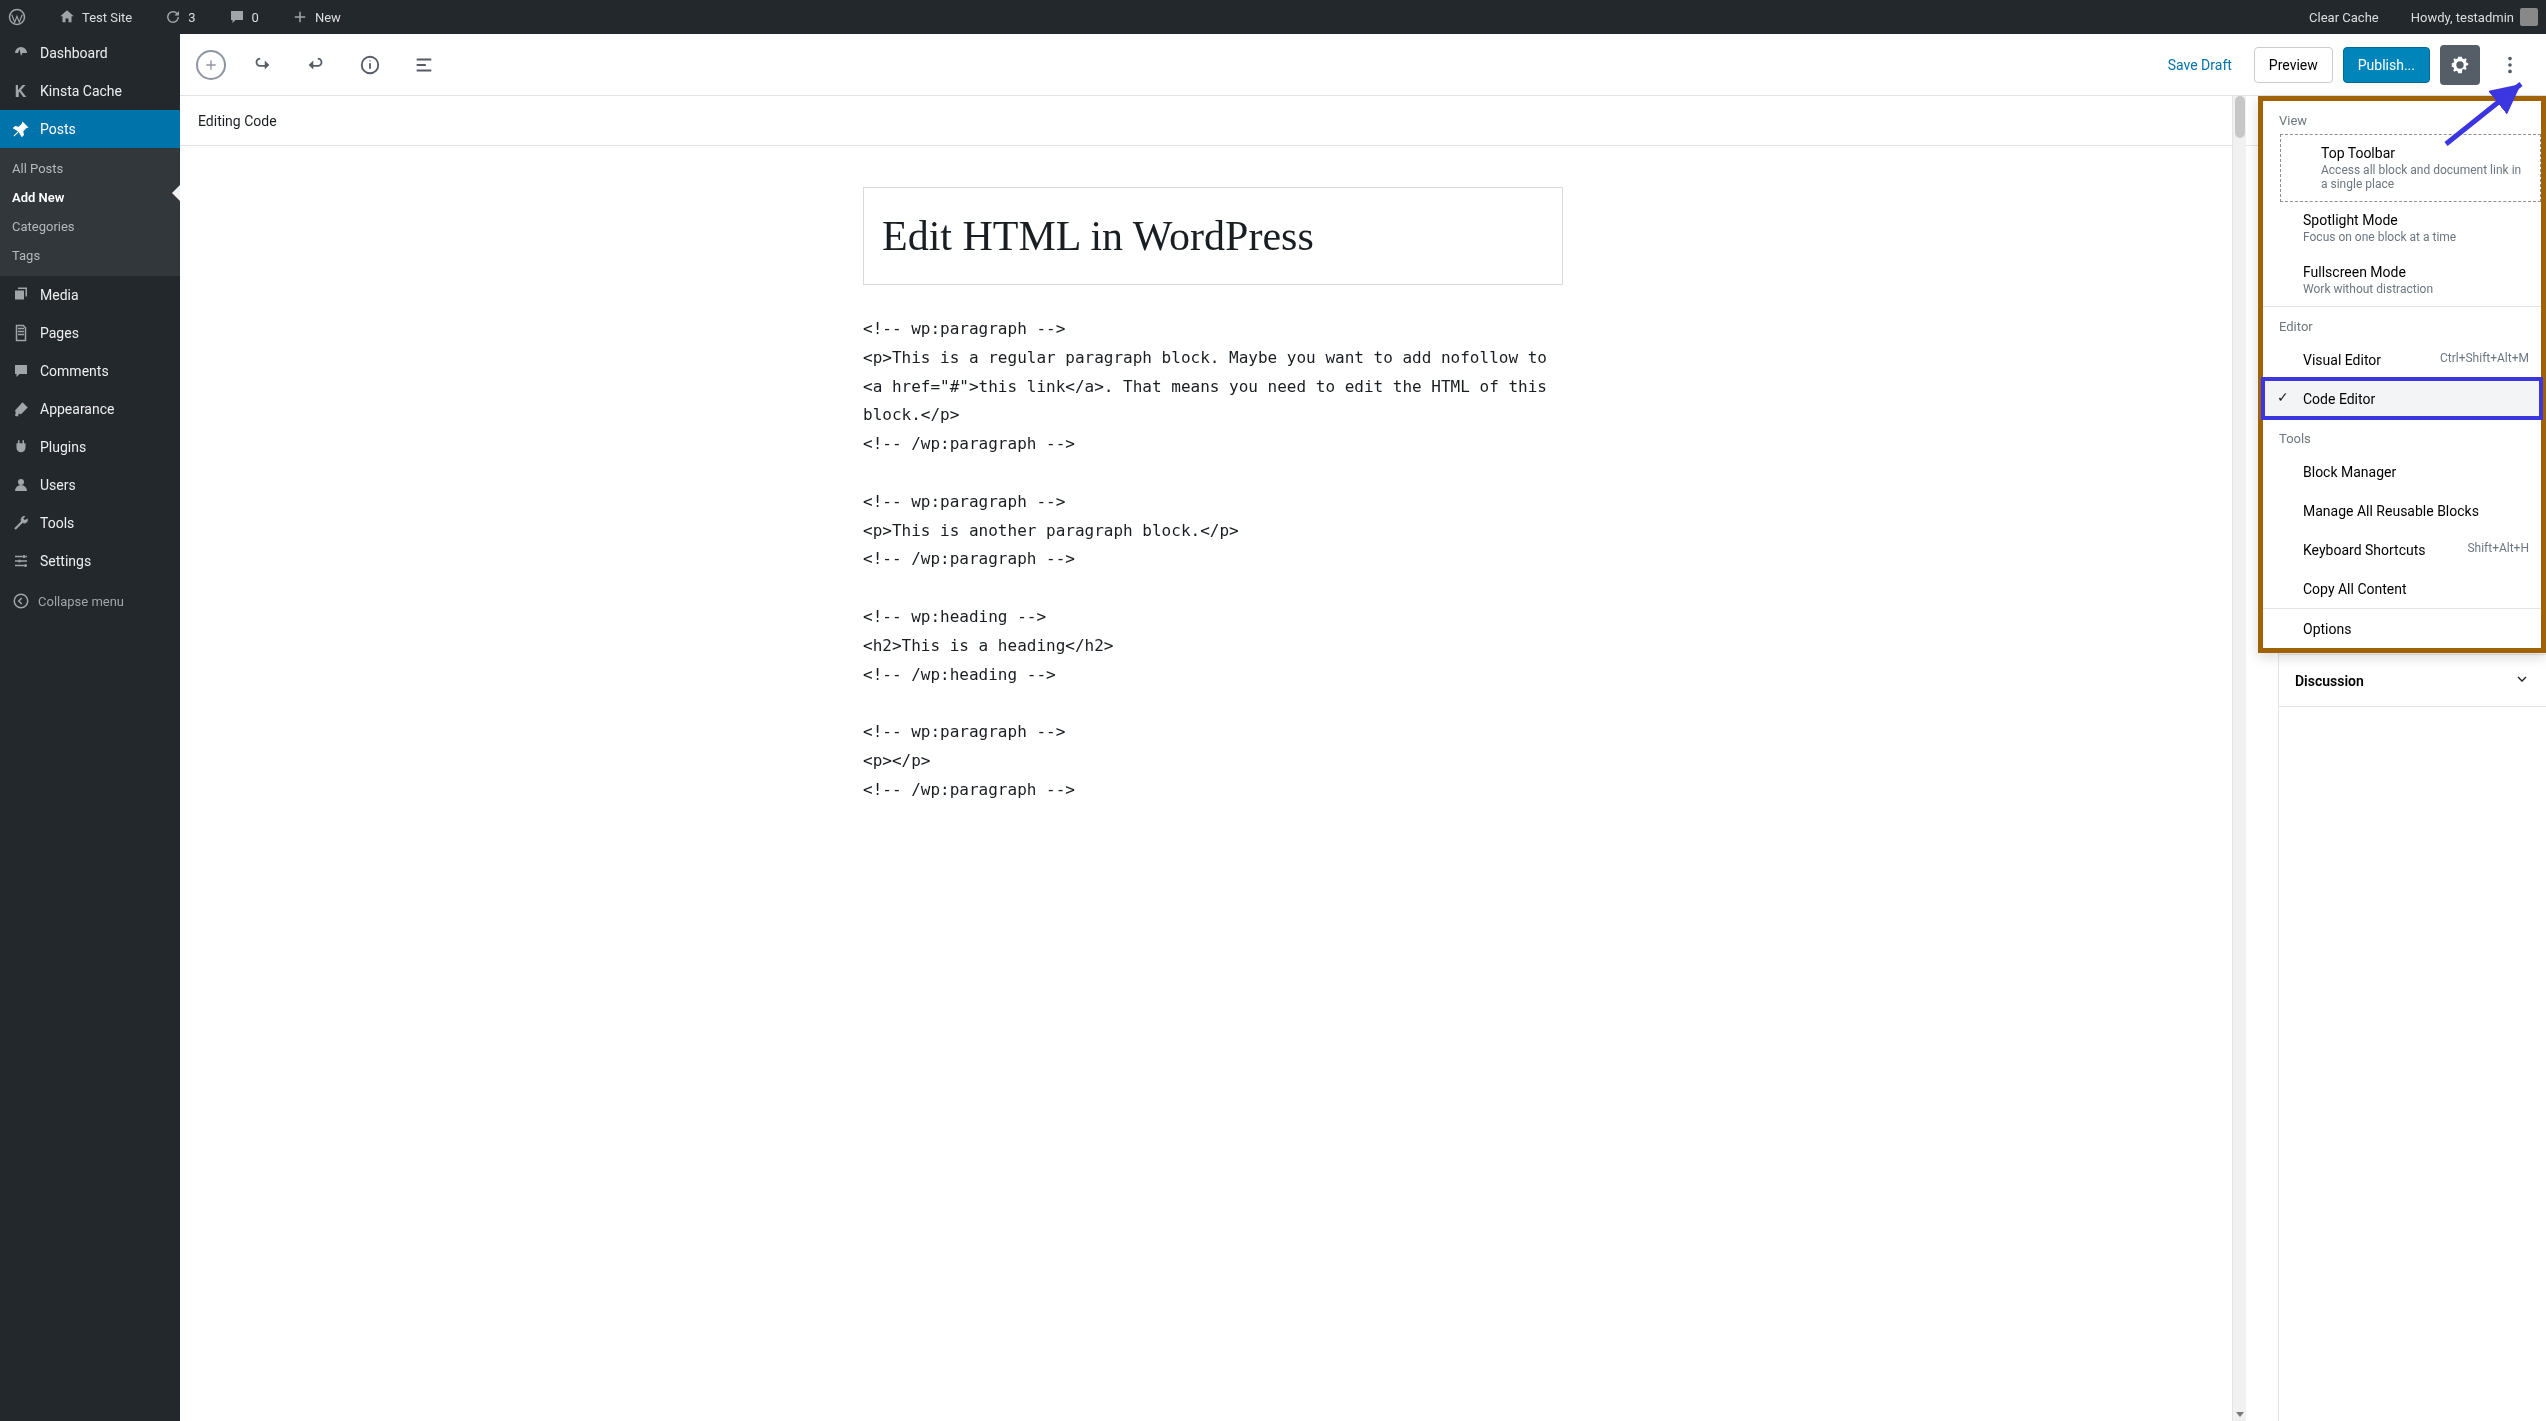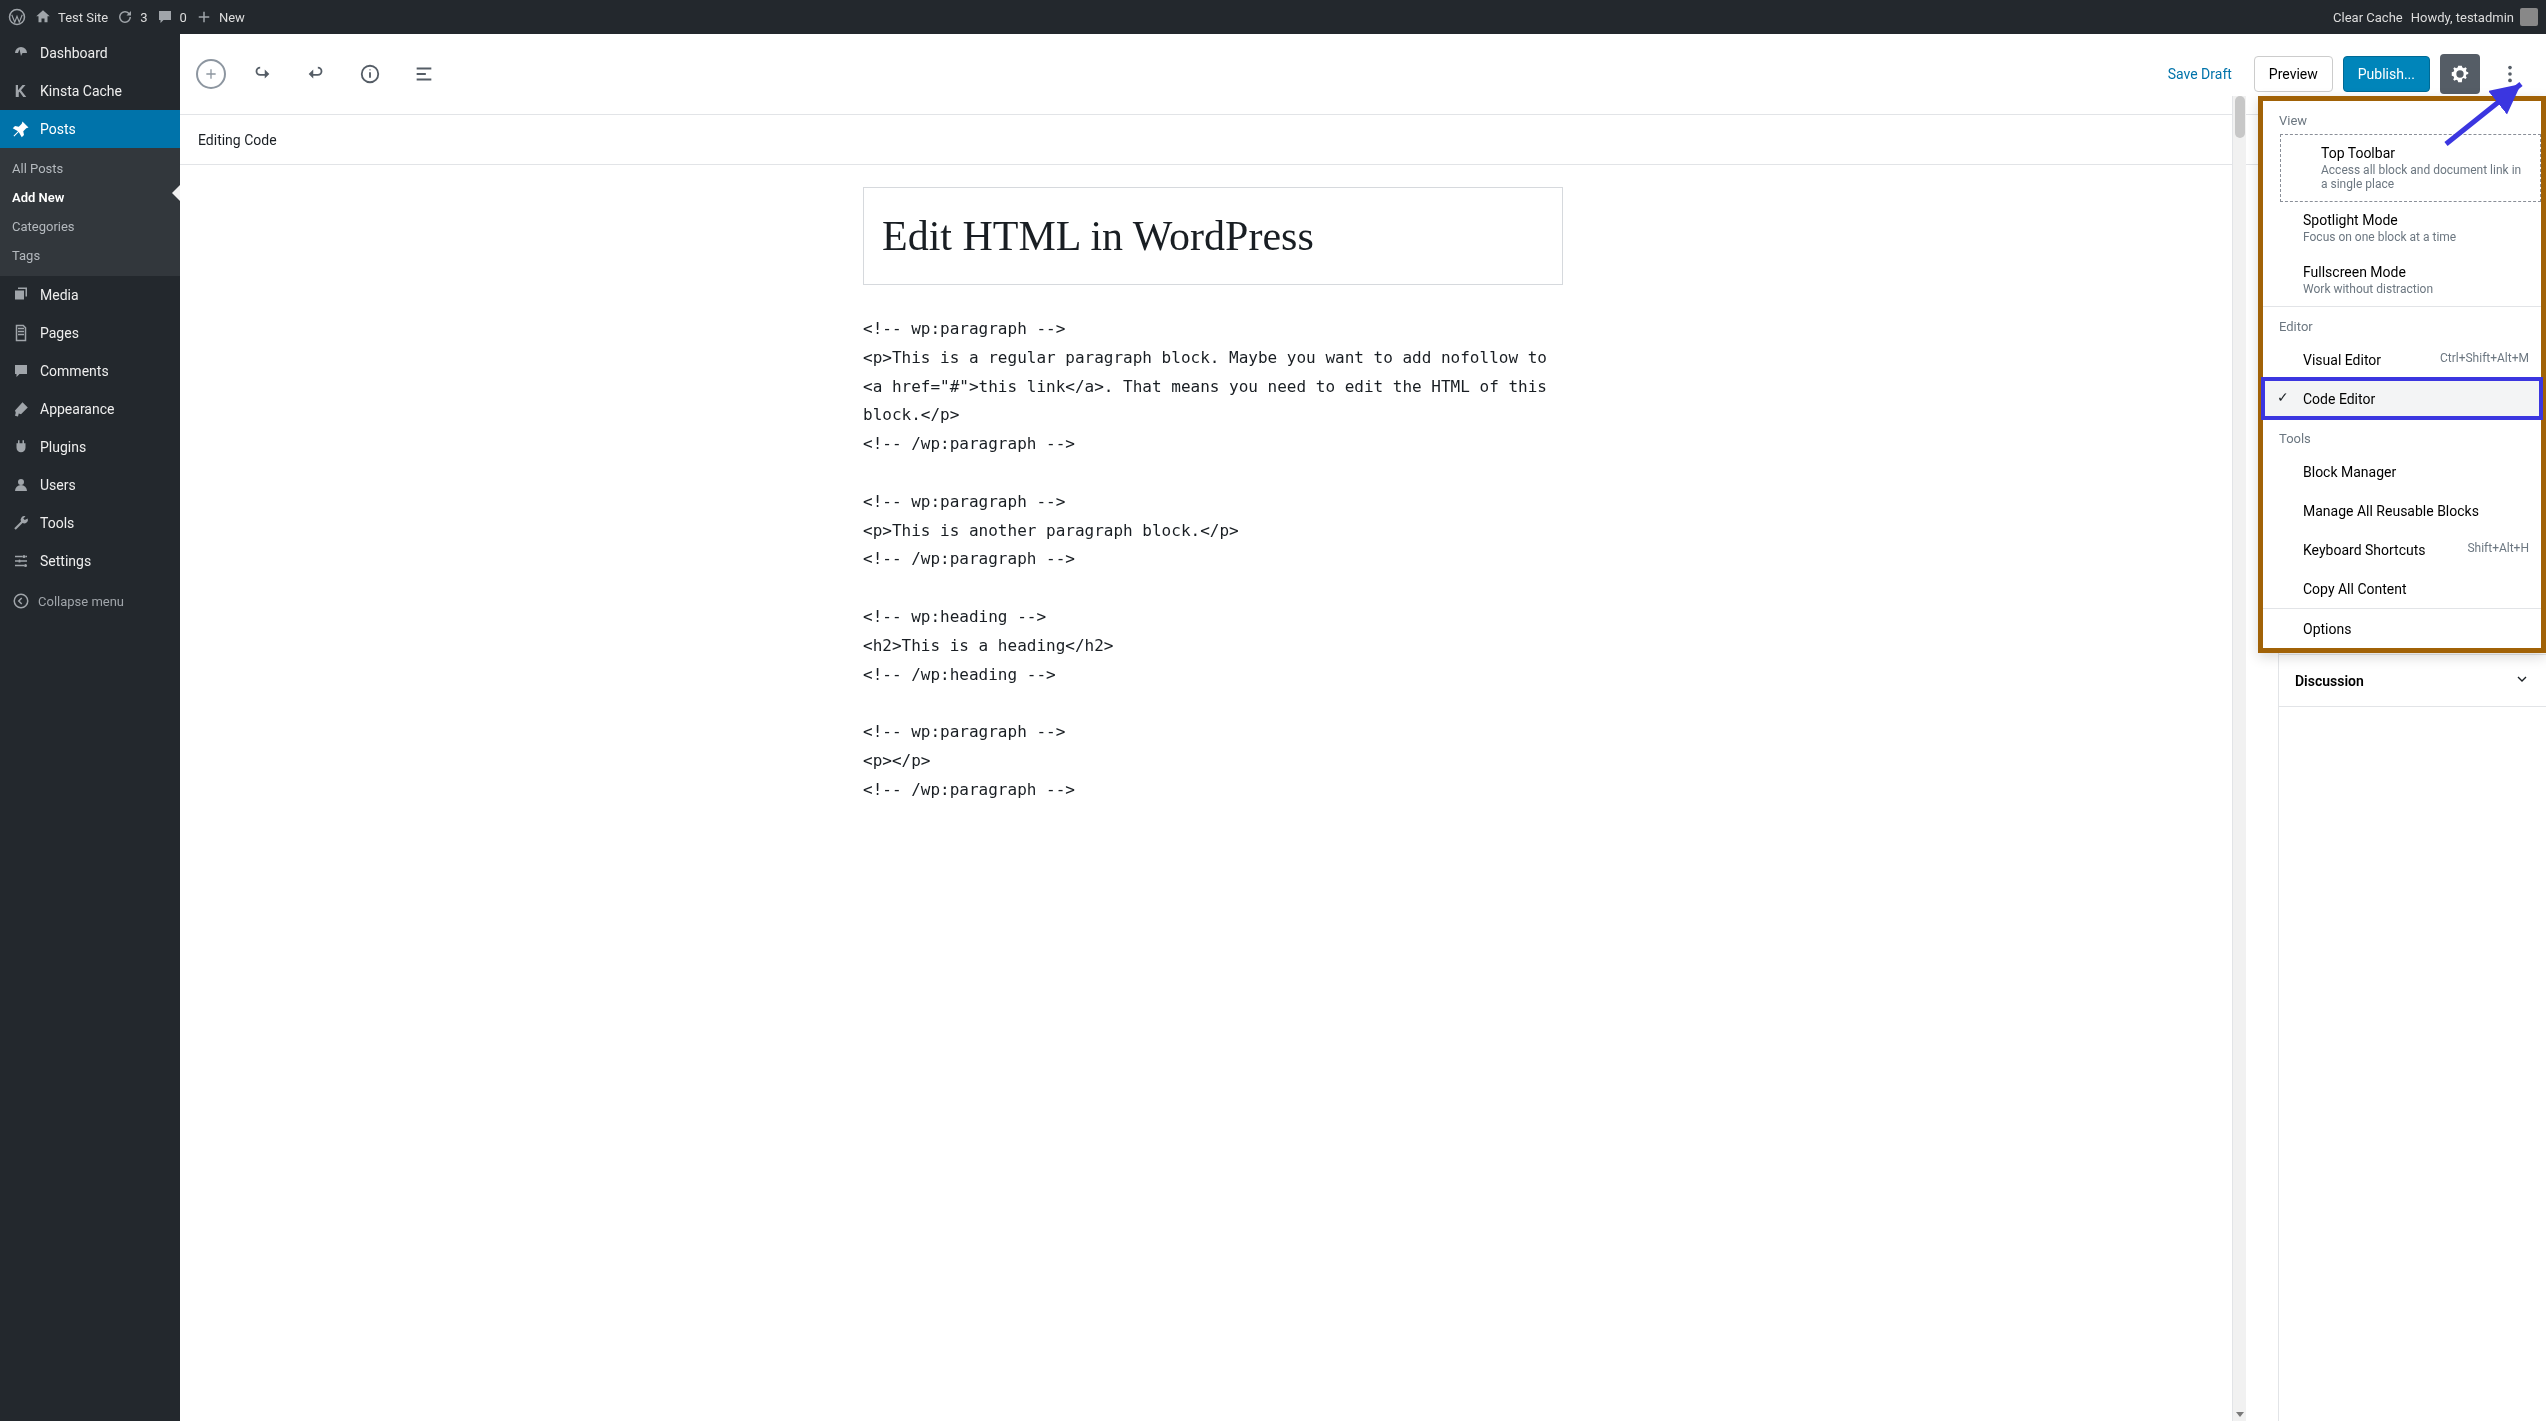--- a/index.html
+++ b/index.html
@@ -1,20 +1,20 @@
 <!DOCTYPE html>
 <html><head>
 <meta charset="utf-8">
 <style>
   * { margin: 0; padding: 0; box-sizing: border-box; font-family: -apple-system, BlinkMacSystemFont, "Segoe UI", Roboto, sans-serif; }
   body { background: #f0f0f0; overflow: hidden; }
 
   
   .adminbar { height: 34px; background: #23282d; color: #ccc; display: flex; align-items: center; font-size: 13px; padding: 0 8px; justify-content: space-between; }
-  .adminbar-left, .adminbar-right { display: flex; align-items: center; gap: 8px; }
+  .adminbar-left, .adminbar-right { display: flex; align-items: center; gap: 32px; }
   .adminbar .item { display: flex; align-items: center; gap: 6px; cursor: pointer; color: #ddd; }
   .ico { width: 18px; height: 18px; display: inline-flex; align-items: center; justify-content: center; fill: #a0a5aa; }
   .avatar { width: 18px; height: 18px; background: #888; border-radius: 2px; }
 
   
   .sidebar { width: 180px; background: #23282d; color: #eee; position: absolute; top: 34px; bottom: 0; left: 0; font-size: 14px; }
   .sidebar .menu { list-style: none; }
   .sidebar .menu > li { position: relative; }
   .sidebar .menu > li > a { display: flex; align-items: center; gap: 10px; padding: 10px 12px; color: #eee; text-decoration: none; cursor: pointer; }
   .sidebar .menu > li.current > a { background: #0073aa; color: #fff; }
@@ -26,21 +26,21 @@
   .sidebar .submenu { list-style: none; background: #32373c; padding: 6px 0; }
   .sidebar .submenu li a { display: block; padding: 7px 12px; color: #b4b9be; text-decoration: none; cursor: pointer; font-size: 13px; }
   .sidebar .submenu li.current a { color: #fff; font-weight: 600; }
   .sidebar .collapse { padding: 12px 12px; color: #a0a5aa; cursor: pointer; display: flex; align-items: center; gap: 8px; font-size: 13px; }
   .sidebar .ico { fill: #a0a5aa; }
 
   
   .editor-wrap { position: absolute; left: 180px; right: 0; top: 34px; bottom: 0; background: #fff; }
 
   
-  .editor-topbar { height: 81px; border-bottom: 1px solid #e2e4e7; display: flex; align-items: center; justify-content: space-between; padding: 0 16px; position: relative; }
+  .editor-topbar { height: 62px; border-bottom: 1px solid #e2e4e7; display: flex; align-items: center; justify-content: space-between; padding: 0 16px; position: relative; }
   .editor-topbar-left { display: flex; align-items: center; gap: 18px; }
   .toolbtn { width: 36px; height: 36px; display: inline-flex; align-items: center; justify-content: center; border-radius: 4px; cursor: pointer; }
   .toolbtn svg { width: 22px; height: 22px; fill: #555d66; }
   .toolbtn.plus { border: 2px solid #8d96a0; border-radius: 50%; width: 30px; height: 30px; }
   .toolbtn.plus svg { width: 16px; height: 16px; fill: #8d96a0; }
   .editor-topbar-right { display: flex; align-items: center; gap: 10px; }
   .linkbtn { color: #0073aa; padding: 10px 12px; cursor: pointer; font-size: 14px; }
   .btn { padding: 9px 14px; border: 1px solid #ccc; border-radius: 4px; background: #fff; cursor: pointer; font-size: 14px; }
   .btn.primary { background: #0085ba; border-color: #006a95; color: #fff; }
   .iconbtn { width: 40px; height: 40px; display: inline-flex; align-items: center; justify-content: center; cursor: pointer; border-radius: 4px; }

